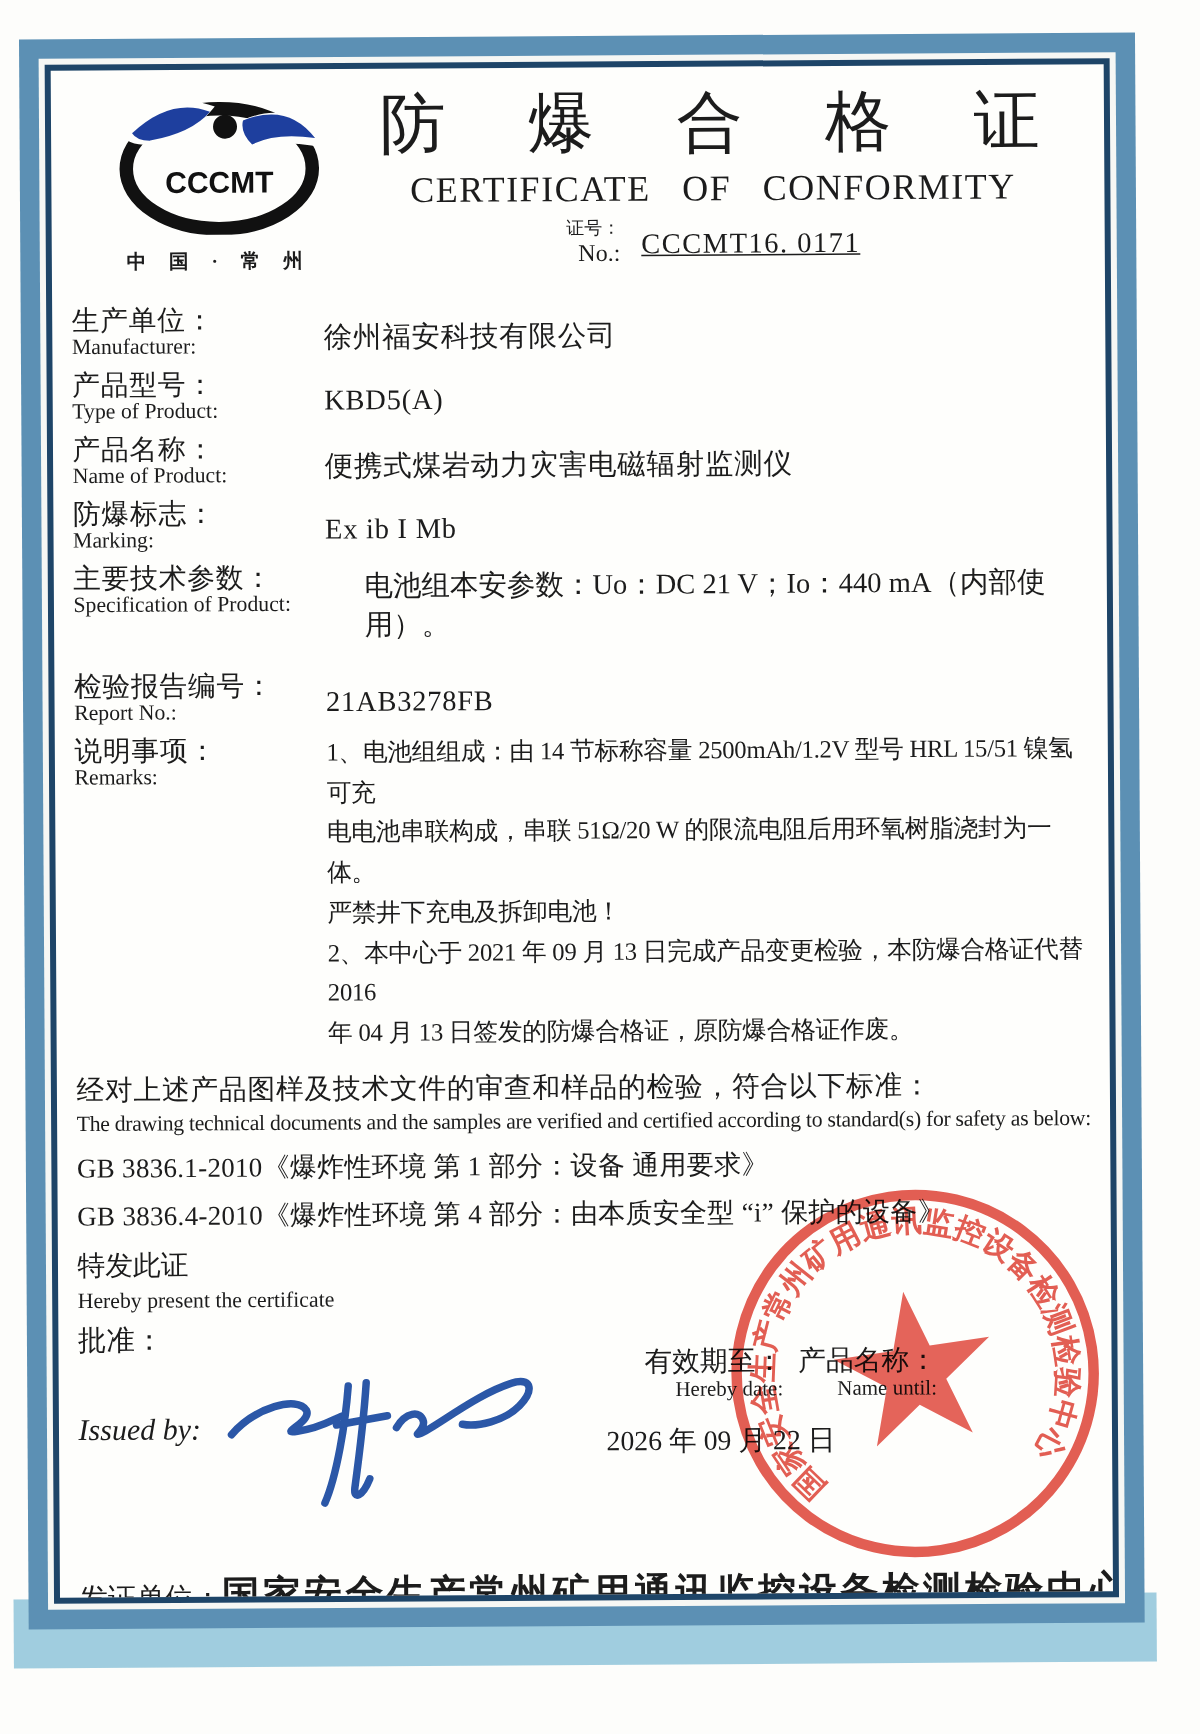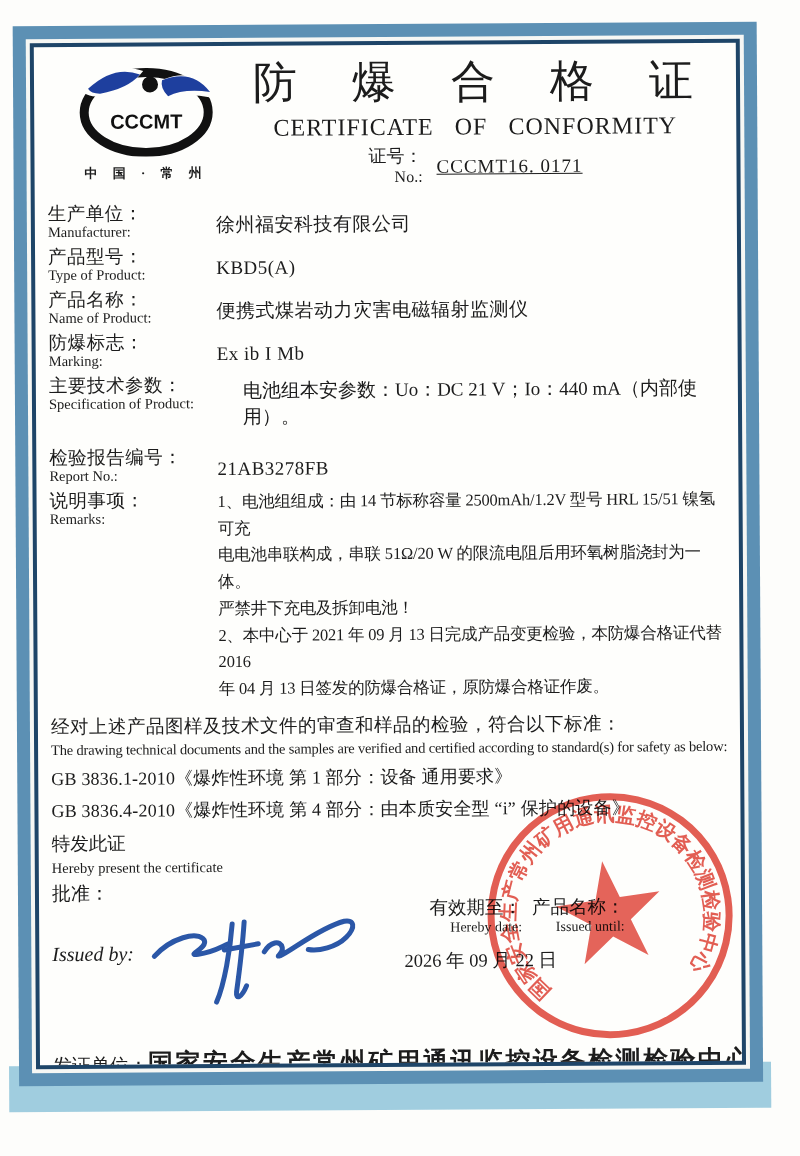--- a/index.html
+++ b/index.html
@@ -17,21 +17,21 @@
 
   
   .header { position:relative; height:146px; }
   .logo-block { position:absolute; left:6px; top:6px; width:185px; text-align:center; }
   .logo-caption { font-size:13px; letter-spacing:6px; font-weight:bold; margin-top:4px; }
   .title-zone { margin-left:180px; text-align:center; }
   .title-cn { font-size:44px; letter-spacing:22px; white-space:nowrap; padding-left:18px; }
   .title-en { font-size:24px; letter-spacing:1px; word-spacing:14px; margin-top:2px; white-space:nowrap; }
   .certno-row { display:flex; justify-content:center; align-items:center; margin-top:3px; gap:14px; }
   .certno-labels { text-align:right; }
-  .certno-labels .cn { font-size:18px; }
+  .certno-labels .cn { font-size:12px; }
   .certno-labels .en { font-size:16px; }
   .certno-value { font-size:19px; letter-spacing:1px; padding-top:4px;text-decoration:underline; }
 
   
   .frow { display:flex; min-height:43px; align-items:center; }
   .frow .lab { width:168px; flex:none; align-self:flex-start; }
   .lab .cn { font-size:18.5px; letter-spacing:.5px; }
   .lab .en { font-size:14.5px; margin-top:-2px; }
   .frow .val { font-size:19px; padding-top:6px; letter-spacing:.5px; }
   .frow.spec .val { padding-left:26px; letter-spacing:0; }
@@ -184,21 +184,21 @@
             </g>
           </svg>
 
           <div class="dates-block">
             <div class="date-labs">
               <div class="cn">有效期至：</div>
               <div class="en">Hereby date:</div>
             </div>
             <div class="date-labs">
               <div class="cn">产品名称：</div>
-              <div class="en">Issued until:</div>
+              <div class="en">Name until:</div>
             </div>
             <div class="date-val">2026 年 09 月 22 日</div>
           </div>
 
           <svg class="stamp" viewBox="0 0 260 260">
             <circle cx="130" cy="130" r="119" fill="none" stroke="#dd3a2e" stroke-width="7"></circle>
             <polygon points="130,75 142.3,113 182.3,113 150,136.5 162.3,174.5 130,151 97.7,174.5 110,136.5 77.7,113 117.7,113" fill="#e04237"></polygon>
             <defs>
               <path id="ringPath" d="M 62.8 197.2 A 95 95 0 1 1 197.2 197.2" fill="none"></path>
             </defs>

